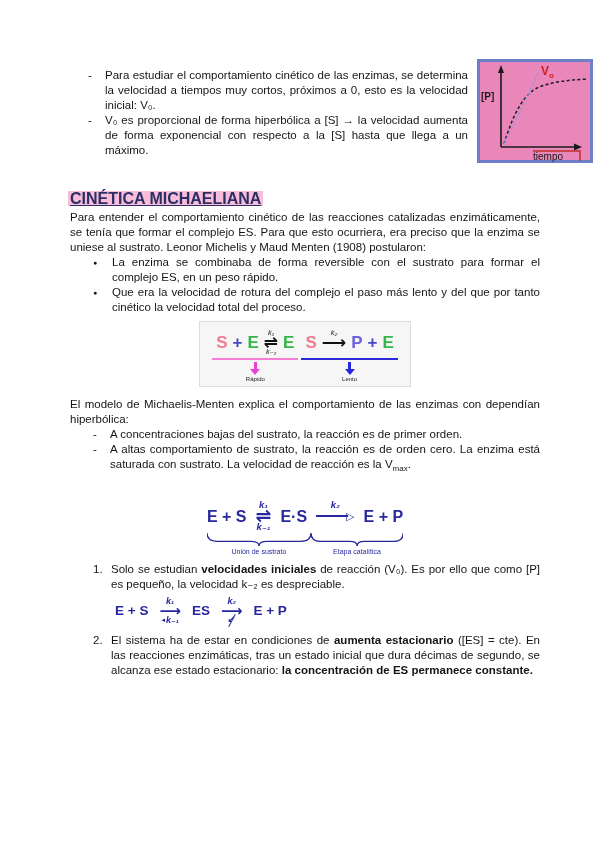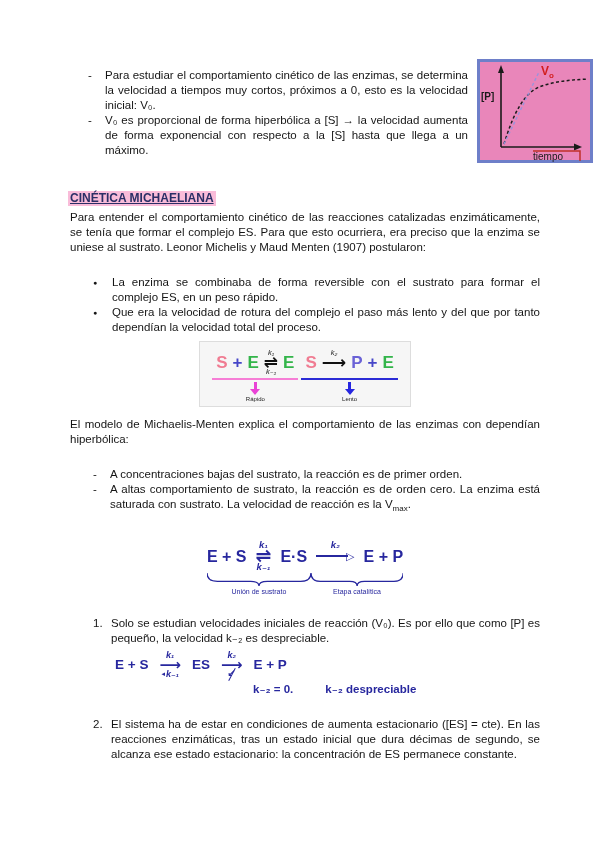--- a/index.html
+++ b/index.html
@@ -8,30 +8,30 @@
     font-family: "Liberation Sans", "DejaVu Sans", sans-serif;
     font-size: 11.5px; line-height: 15px; color: #151515;
   }
   .page { position: relative; width: 600px; height: 848px; padding: 68px 60px 0 70px; }
 
   
   .li { display: flex; text-align: justify; }
   .li .marker { flex: 0 0 17px; text-align: left; }
   .li .txt { flex: 1; }
   .intro-list { width: 398px; padding-left: 18px; }
-  .blist, .dlist, .nlist { padding-left: 23px; margin-top: 20px; }
+  .blist, .dlist, .nlist { padding-left: 23px; }
   .blist .marker { font-size: 7px; line-height: 15px; flex-basis: 19px; }
   .nlist .marker { flex-basis: 18px; }
 
   
-  .h1 { display: inline-block; font-size: 12px; font-weight: bold; color: #2a2f66;
+  .h1 { display: inline-block; font-size: 16px; font-weight: bold; color: #2a2f66;
         background: #f9bcd9; text-decoration: underline; padding: 0 2px; margin: 14px 0 4px -2px; }
   .h2 { font-size: 12px; font-weight: bold; color: #111; text-decoration: underline; margin: 8px 0 2px; }
   .para { text-align: justify; }
-  b { font-weight: normal; }
+  b { font-weight: bold; }
   sub { font-size: 8px; }
 
   
   .chart-box { position: absolute; left: 477px; top: 59px; width: 116px; height: 104px; }
   .chart-box svg { display: block; }
 
   
   .eq1-box { width: fit-content; margin: 6px auto 10px; background: #f6f6f6;
              border: 1px solid #dddddd; padding: 7px 12px 3px; }
   .eq1-inner { display: flex; align-items: flex-start; gap: 3px; }
@@ -115,30 +115,30 @@
         <line x1="27" y1="85" x2="62" y2="13" stroke="#9a93dc" stroke-width="1.4" stroke-dasharray="3,2.4"></line>
         <text x="4" y="41" font-size="10" font-weight="bold" fill="#1a1a1a">[P]</text>
         <text x="56" y="101" font-size="10" fill="#1a1a1a">tiempo</text>
         <text x="64" y="16" font-size="12" font-weight="bold" fill="#d21f1f"><tspan>V</tspan><tspan dy="2.5" font-size="8">o</tspan></text>
       </svg>
     </div>
   </div>
 
   
   <div class="h1">CINÉTICA MICHAELIANA</div>
-  <p class="para">Para entender el comportamiento cinético de las reacciones catalizadas enzimáticamente, se tenía que formar el complejo ES. Para que esto ocurriera, era preciso que la enzima se uniese al sustrato. Leonor Michelis y Maud Menten (1907) postularon:</p>
+  <p class="para">Para entender el comportamiento cinético de las reacciones catalizadas enzimáticamente, se tenía que formar el complejo ES. Para que esto ocurriera, era preciso que la enzima se uniese al sustrato. Leonor Michelis y Maud Menten (1908) postularon:</p>
 
   <div class="blist">
     <div class="li">
       <span class="marker">●</span>
       <span class="txt">La enzima se combinaba de forma reversible con el sustrato para formar el complejo ES, en un peso rápido.</span>
     </div>
     <div class="li">
       <span class="marker">●</span>
-      <span class="txt">Que era la velocidad de rotura del complejo el paso más lento y del que por tanto dependían la velocidad total del proceso.</span>
+      <span class="txt">Que era la velocidad de rotura del complejo el paso más lento y del que por tanto cinético la velocidad total del proceso.</span>
     </div>
   </div>
 
   
   <div class="eq1-box">
     <div class="eq1-inner">
       <div class="eq1-group">
         <div class="eq1-row pink-line">
           <span class="s-pink">S</span>
           <span class="plus-blue">+</span>
@@ -250,24 +250,20 @@
         <i class="kb"><span class="back-glyph">◂</span><span>k₋₁</span></i>
       </span>
       <span>ES</span>
       <span class="kstack3">
         <i class="k">k₂</i>
         <span class="arr3">⟶</span>
         <i class="kb"><span class="crossarrow">↙</span></i>
       </span>
       <span>E + P</span>
     </div>
-    <div class="eq3-notes">
-      <span>k₋₂ = 0.</span>
-      <span>k₋₂ despreciable</span>
-    </div>
   </div>
 
   <div class="nlist">
     <div class="li">
       <span class="marker">2.</span>
       <span class="txt"><span>El sistema ha de estar en condiciones de </span><b>aumenta estacionario</b><span> ([ES] = cte). En las reacciones enzimáticas, tras un estado inicial que dura décimas de segundo, se alcanza ese estado estacionario: </span><b>la concentración de ES permanece constante.</b></span>
     </div>
   </div>
 
 </div>

